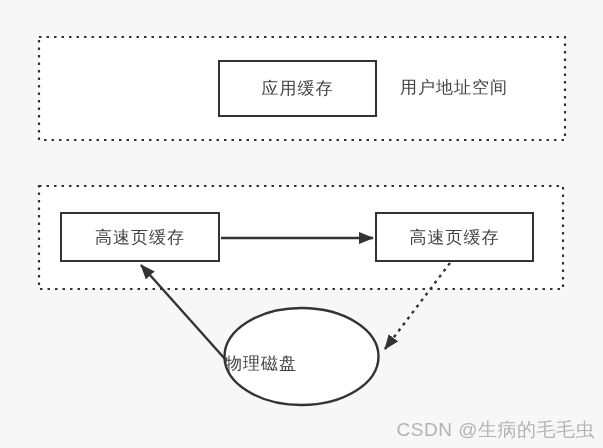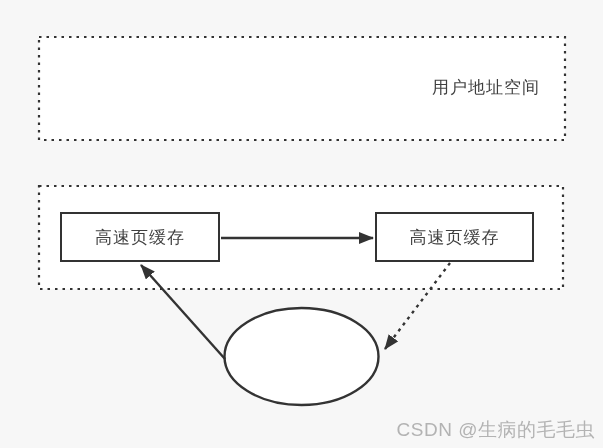--- a/index.html
+++ b/index.html
@@ -32,21 +32,21 @@
     letter-spacing: 1px;
   }
   .node-app-cache   { left: 218px; top: 60px;  width: 159px; height: 57px; }
   .node-cache-left  { left: 60px;  top: 212px; width: 160px; height: 50px; }
   .node-cache-right { left: 375px; top: 212px; width: 159px; height: 50px; }
   .space-label {
     position: absolute;
     font-size: 17px;
     color: #3f3f3f;
     letter-spacing: 1px;
-    text-align: right;
+    text-align: left;
   }
   .label-user-space   { left: 400px; top: 76px;  width: 140px; }
   .label-kernel-space { left: 38px;  top: 192px; width: 525px; }
   .label-disk         { left: 225px; top: 352px; width: 153px; font-size: 17px; }
   .watermark {
     position: absolute;
     right: 8px;
     top: 417px;
     font-size: 19px;
     color: #b3b3b3;
@@ -71,28 +71,32 @@
 
     <ellipse cx="301.5" cy="356.5" rx="77" ry="48.5" fill="#ffffff" stroke-width="2.4" stroke="#333333"></ellipse>
 
     <line x1="221" y1="238" x2="373" y2="238" stroke-width="2.4" marker-end="url(#arrow)" stroke="#333333"></line>
 
     <line x1="225" y1="359" x2="141" y2="265" stroke-width="2.4" marker-end="url(#arrow)" stroke="#333333"></line>
 
     <line x1="450" y1="263" x2="385" y2="349" stroke-width="2.4" stroke-dasharray="3 4.5" marker-end="url(#arrow)" stroke="#333333"></line>
   </svg>
 
+  <div class="node node-app-cache">
+    <span>应用缓存</span>
+  </div>
 
   <div class="space-label label-user-space">用户地址空间</div>
 
 
   <div class="node node-cache-left">
     <span>高速页缓存</span>
   </div>
 
   <div class="node node-cache-right">
     <span>高速页缓存</span>
   </div>
 
+  <div class="space-label label-disk">物理磁盘</div>
 
   <div class="watermark">CSDN @生病的毛毛虫</div>
 
 </div>
 
 </body></html>

